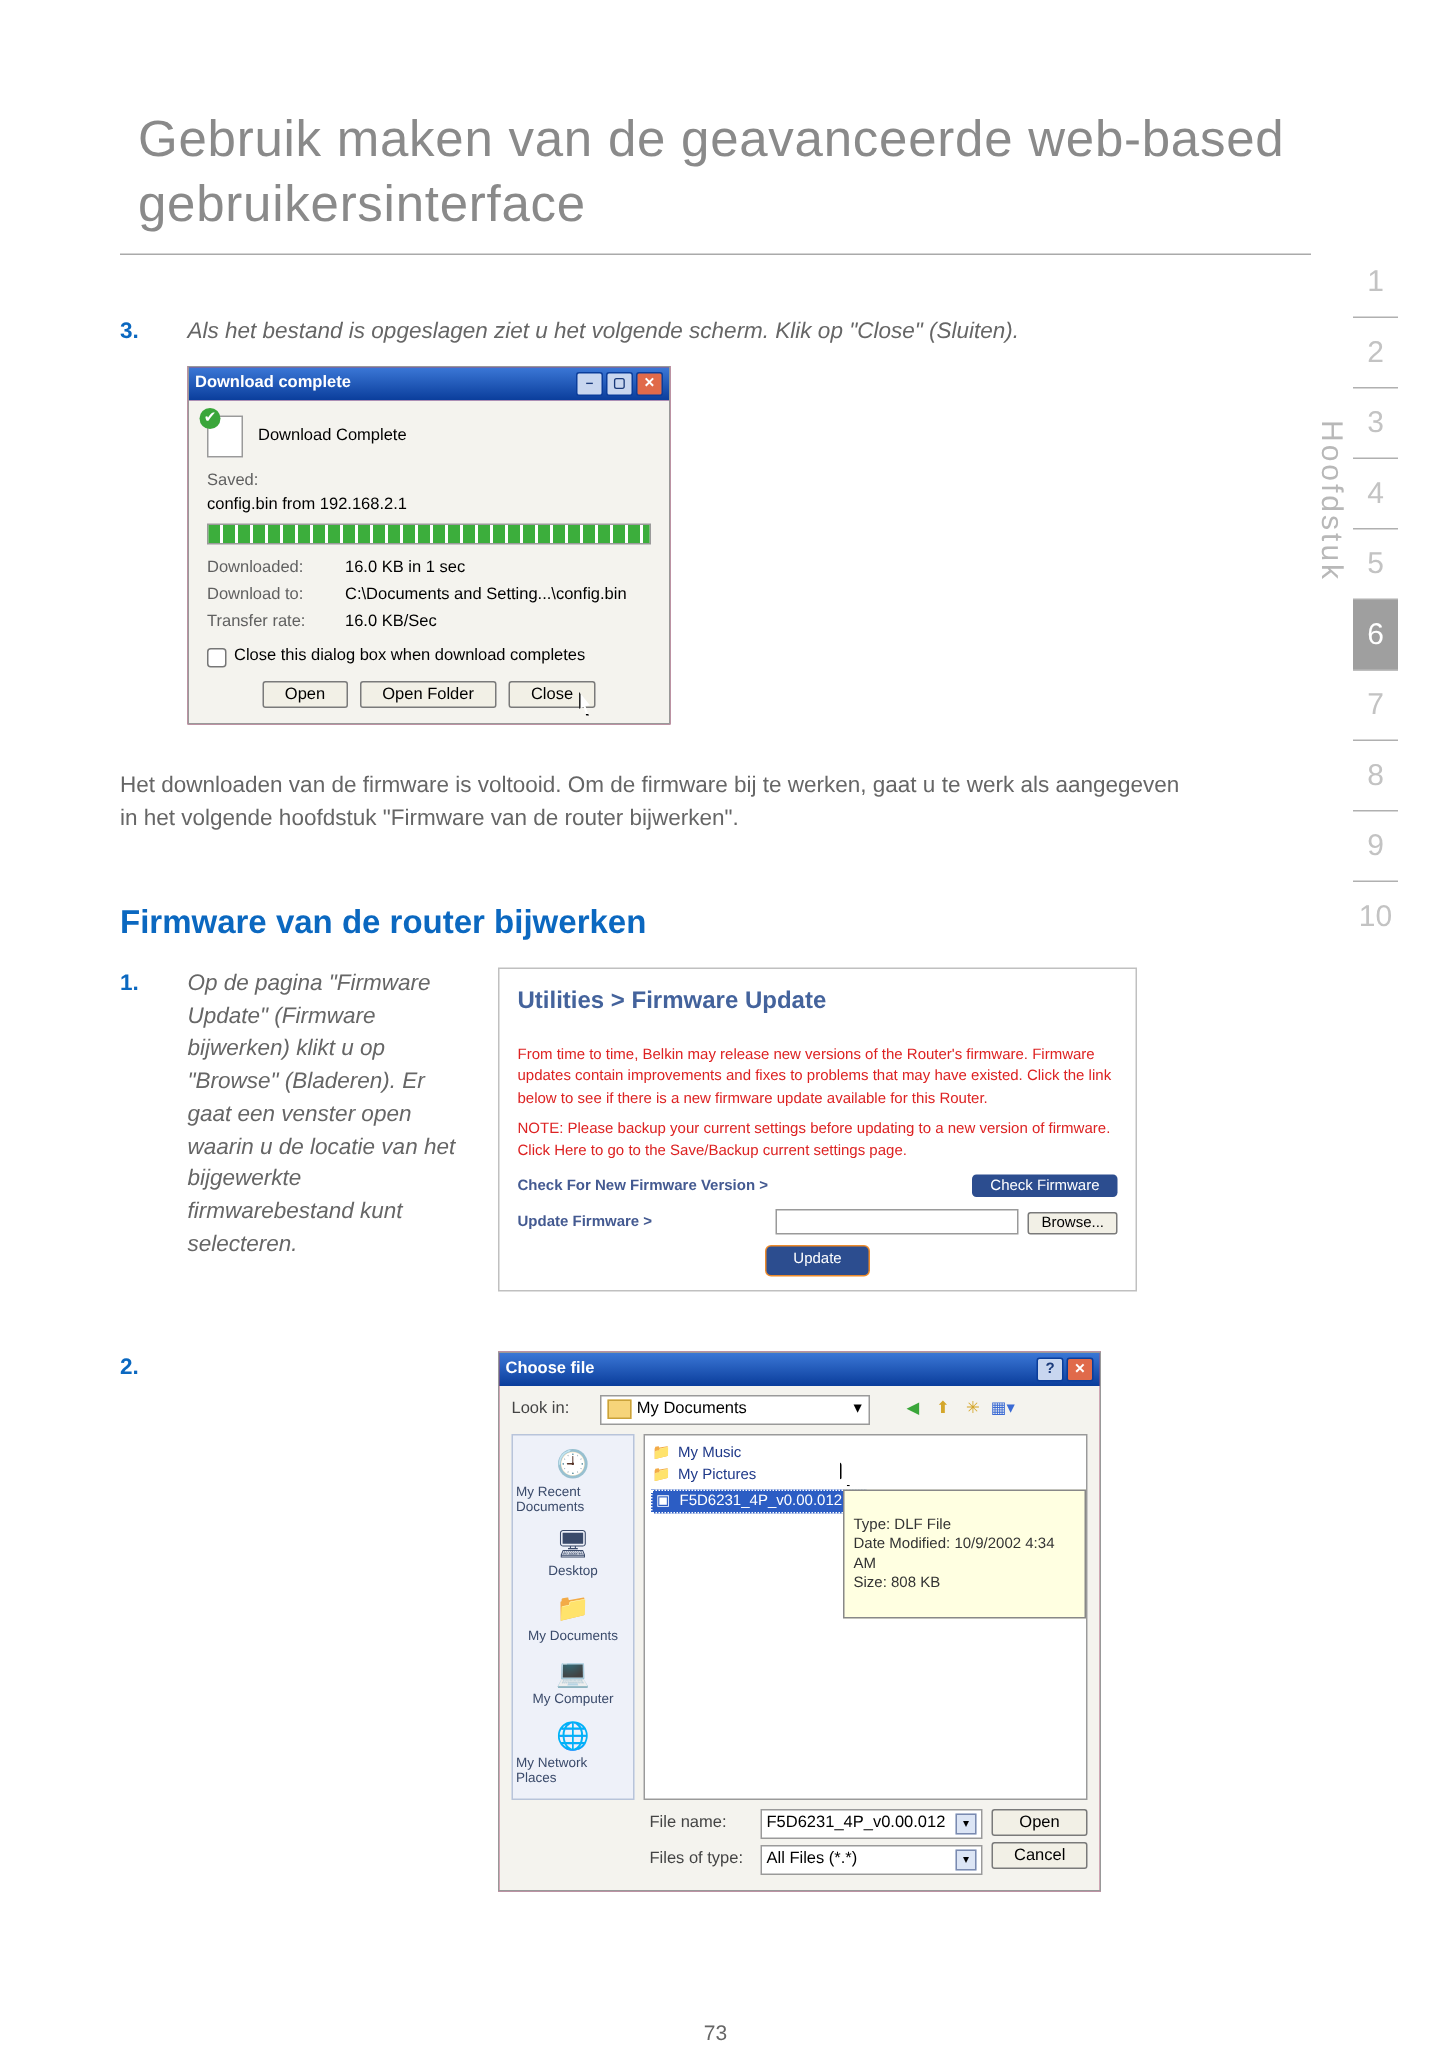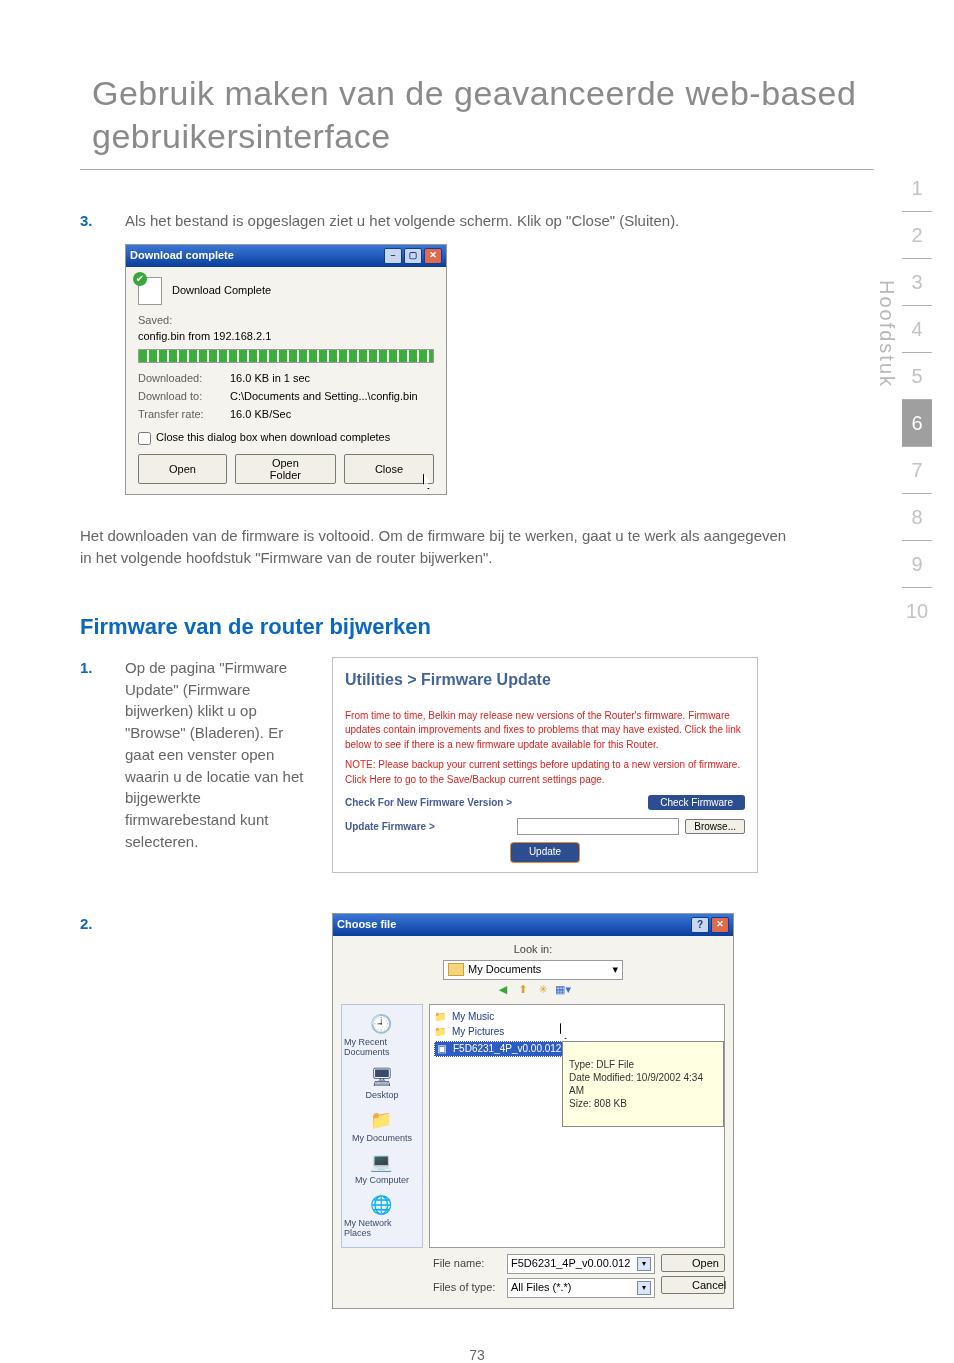--- a/index.html
+++ b/index.html
@@ -42,20 +42,21 @@
     display: flex;
     margin-bottom: 12px;
   }
   .step-num {
     color: #0b68c0;
     font-weight: bold;
     min-width: 45px;
   }
   .step-body {
     flex: 1;
+    font-style: italic;
   }
   .screenshot {
     display: inline-block;
     border: 1px solid #999;
     background: #be185d;
     font-family: Tahoma, sans-serif;
     font-size: 11px;
     color: #000;
   }
   
@@ -145,21 +146,21 @@
   .dlg-checkbox input { margin: 0; }
   .dlg-btn-row {
     display: flex;
     justify-content: center;
     gap: 8px;
     margin-top: 6px;
   }
   .btn-win {
     border: 1px solid #7a7a7a;
     background: #f2f0e6;
-    padding: 2px 30px;
+    padding: 2px 14px;
     font-size: 11px;
     border-radius: 2px;
     position: relative;
   }
   .btn-cursor::after {
     content: "";
     position: absolute;
     right: -2px;
     bottom: -6px;
     width: 10px;
@@ -244,23 +245,22 @@
   .dlg-cf {
     width: 400px;
   }
   .cf-body {
     background: #f4f3ee;
     padding: 6px 8px 10px 8px;
   }
   .cf-toprow {
     display: flex;
     align-items: center;
-    gap: 2px;
+    gap: 20px;
     margin-bottom: 6px;
-    flex-direction: column;
   }
   .cf-toprow .lbl { color: #444; }
   .cf-look {
     border: 1px solid #9a9a9a;
     background: #fff;
     padding: 1px 4px;
     width: 170px;
     display: flex;
     align-items: center;
     gap: 4px;

